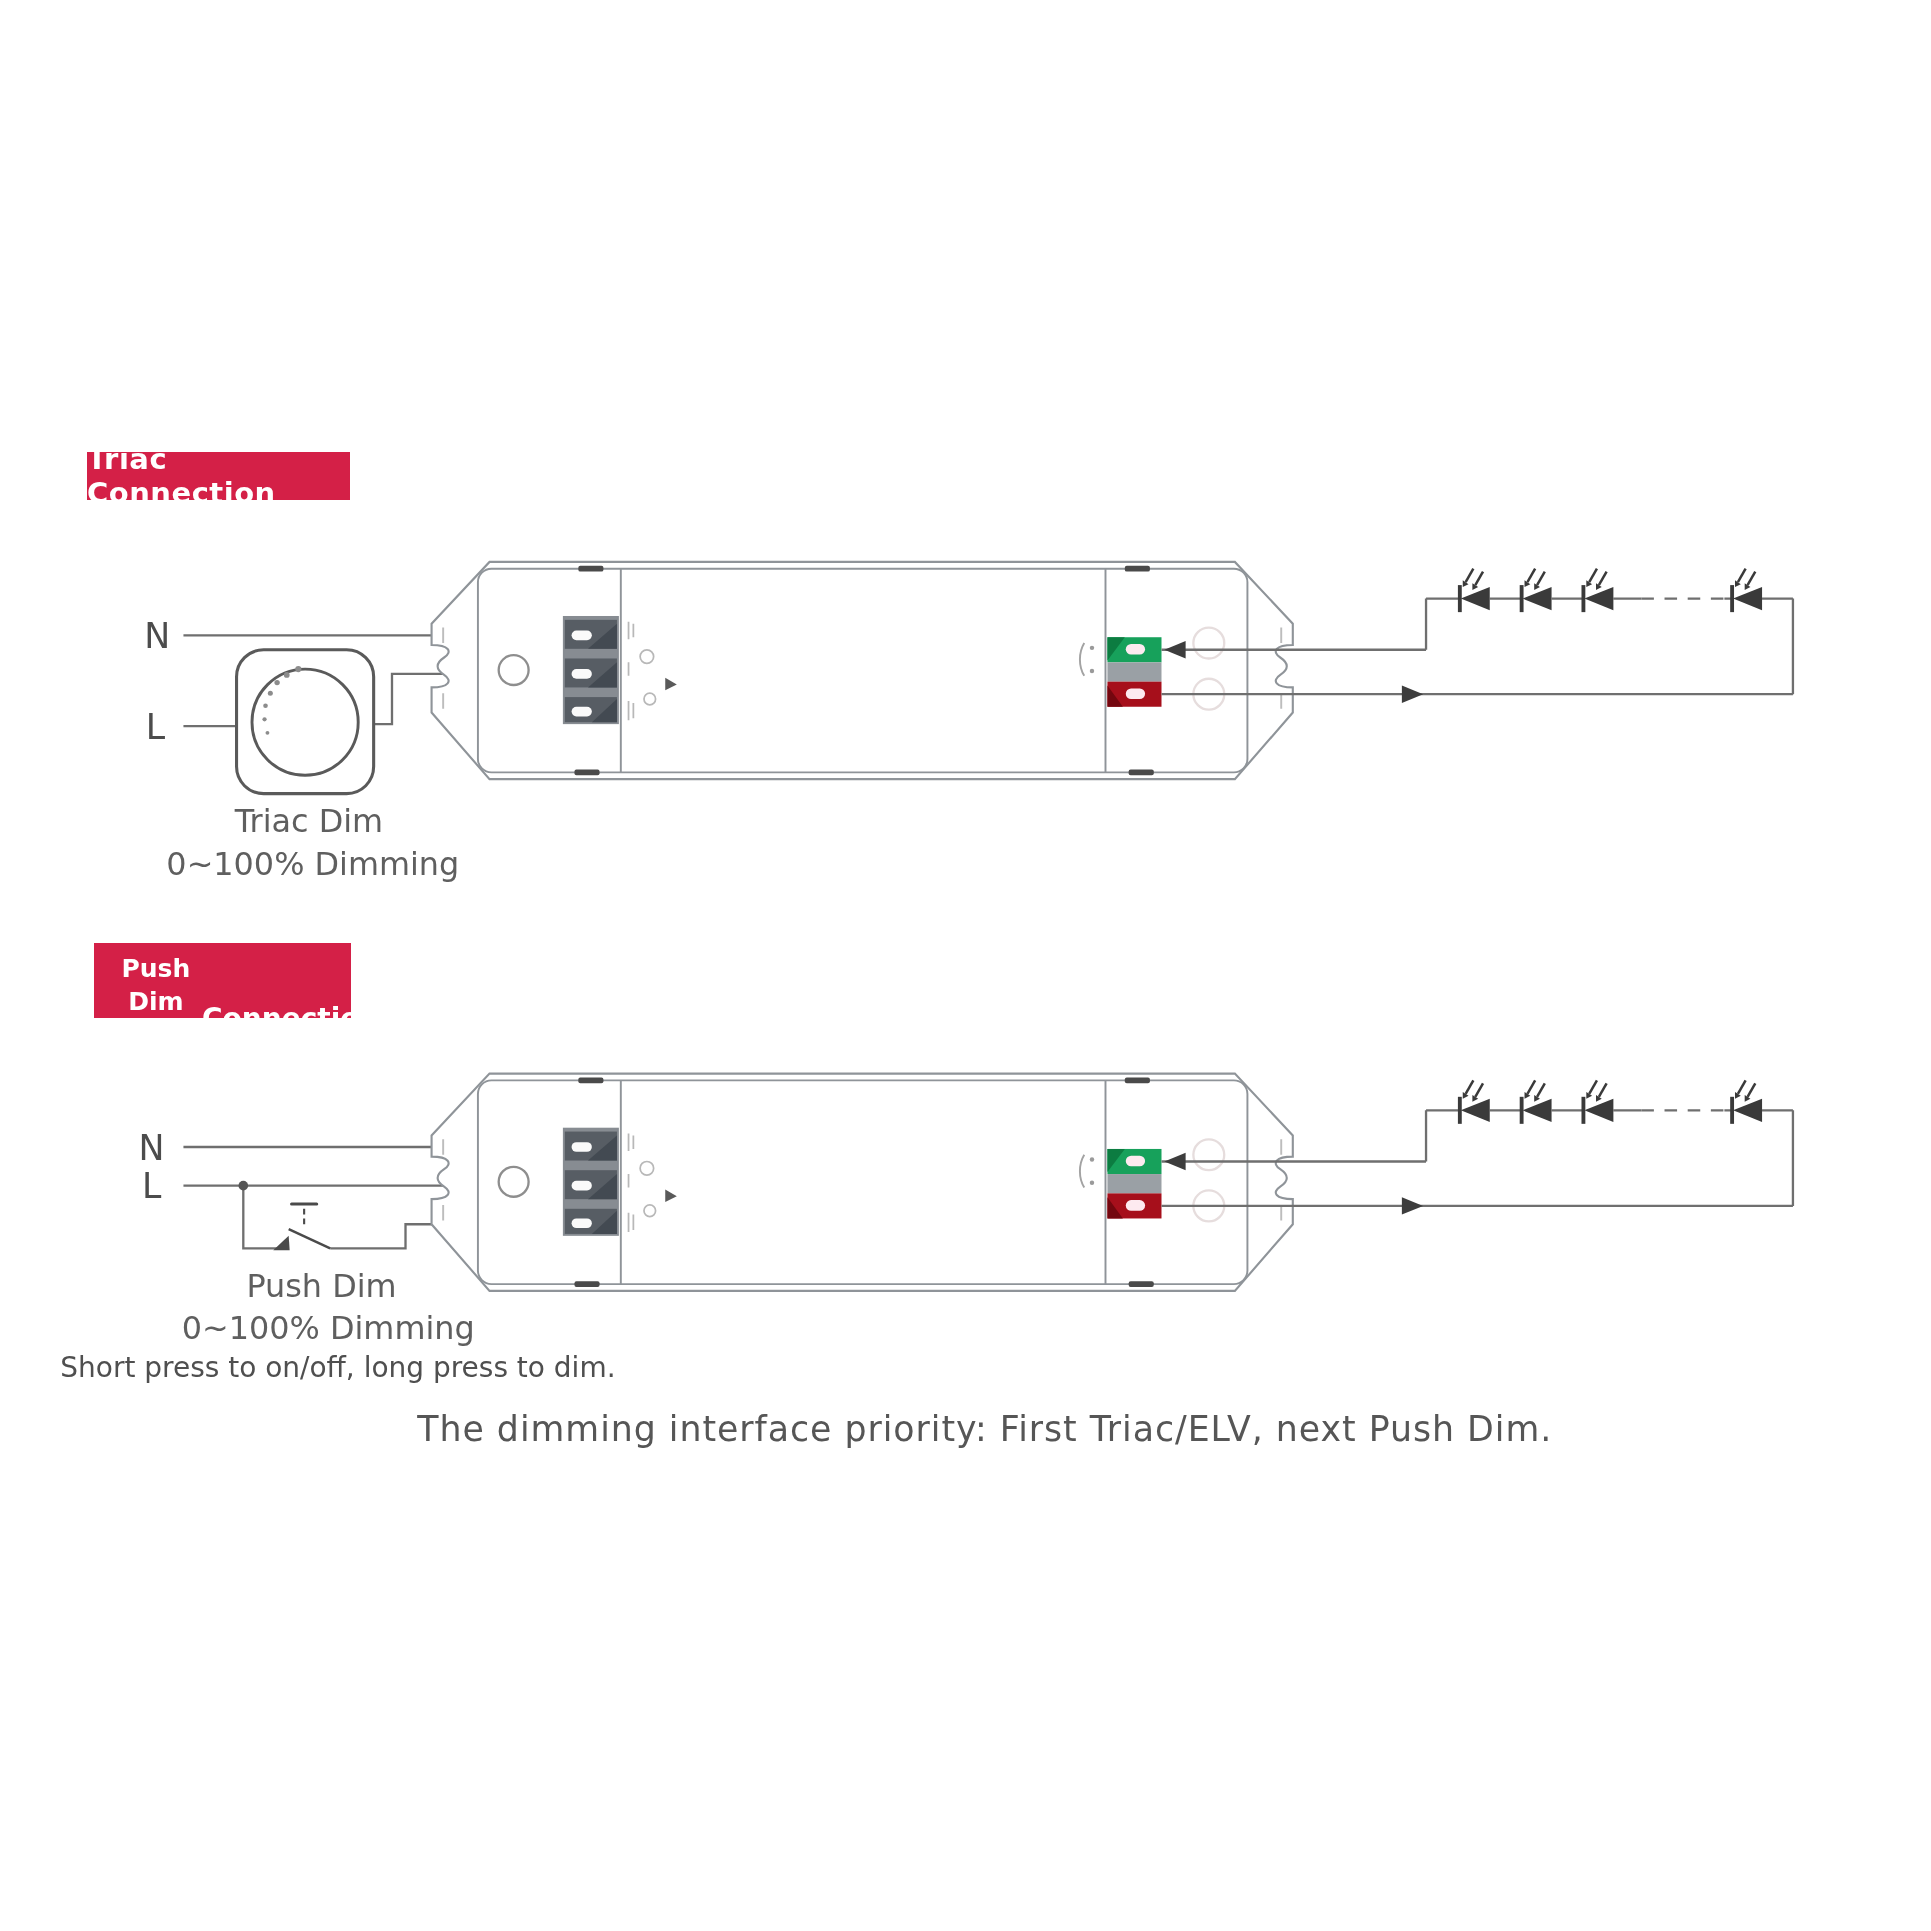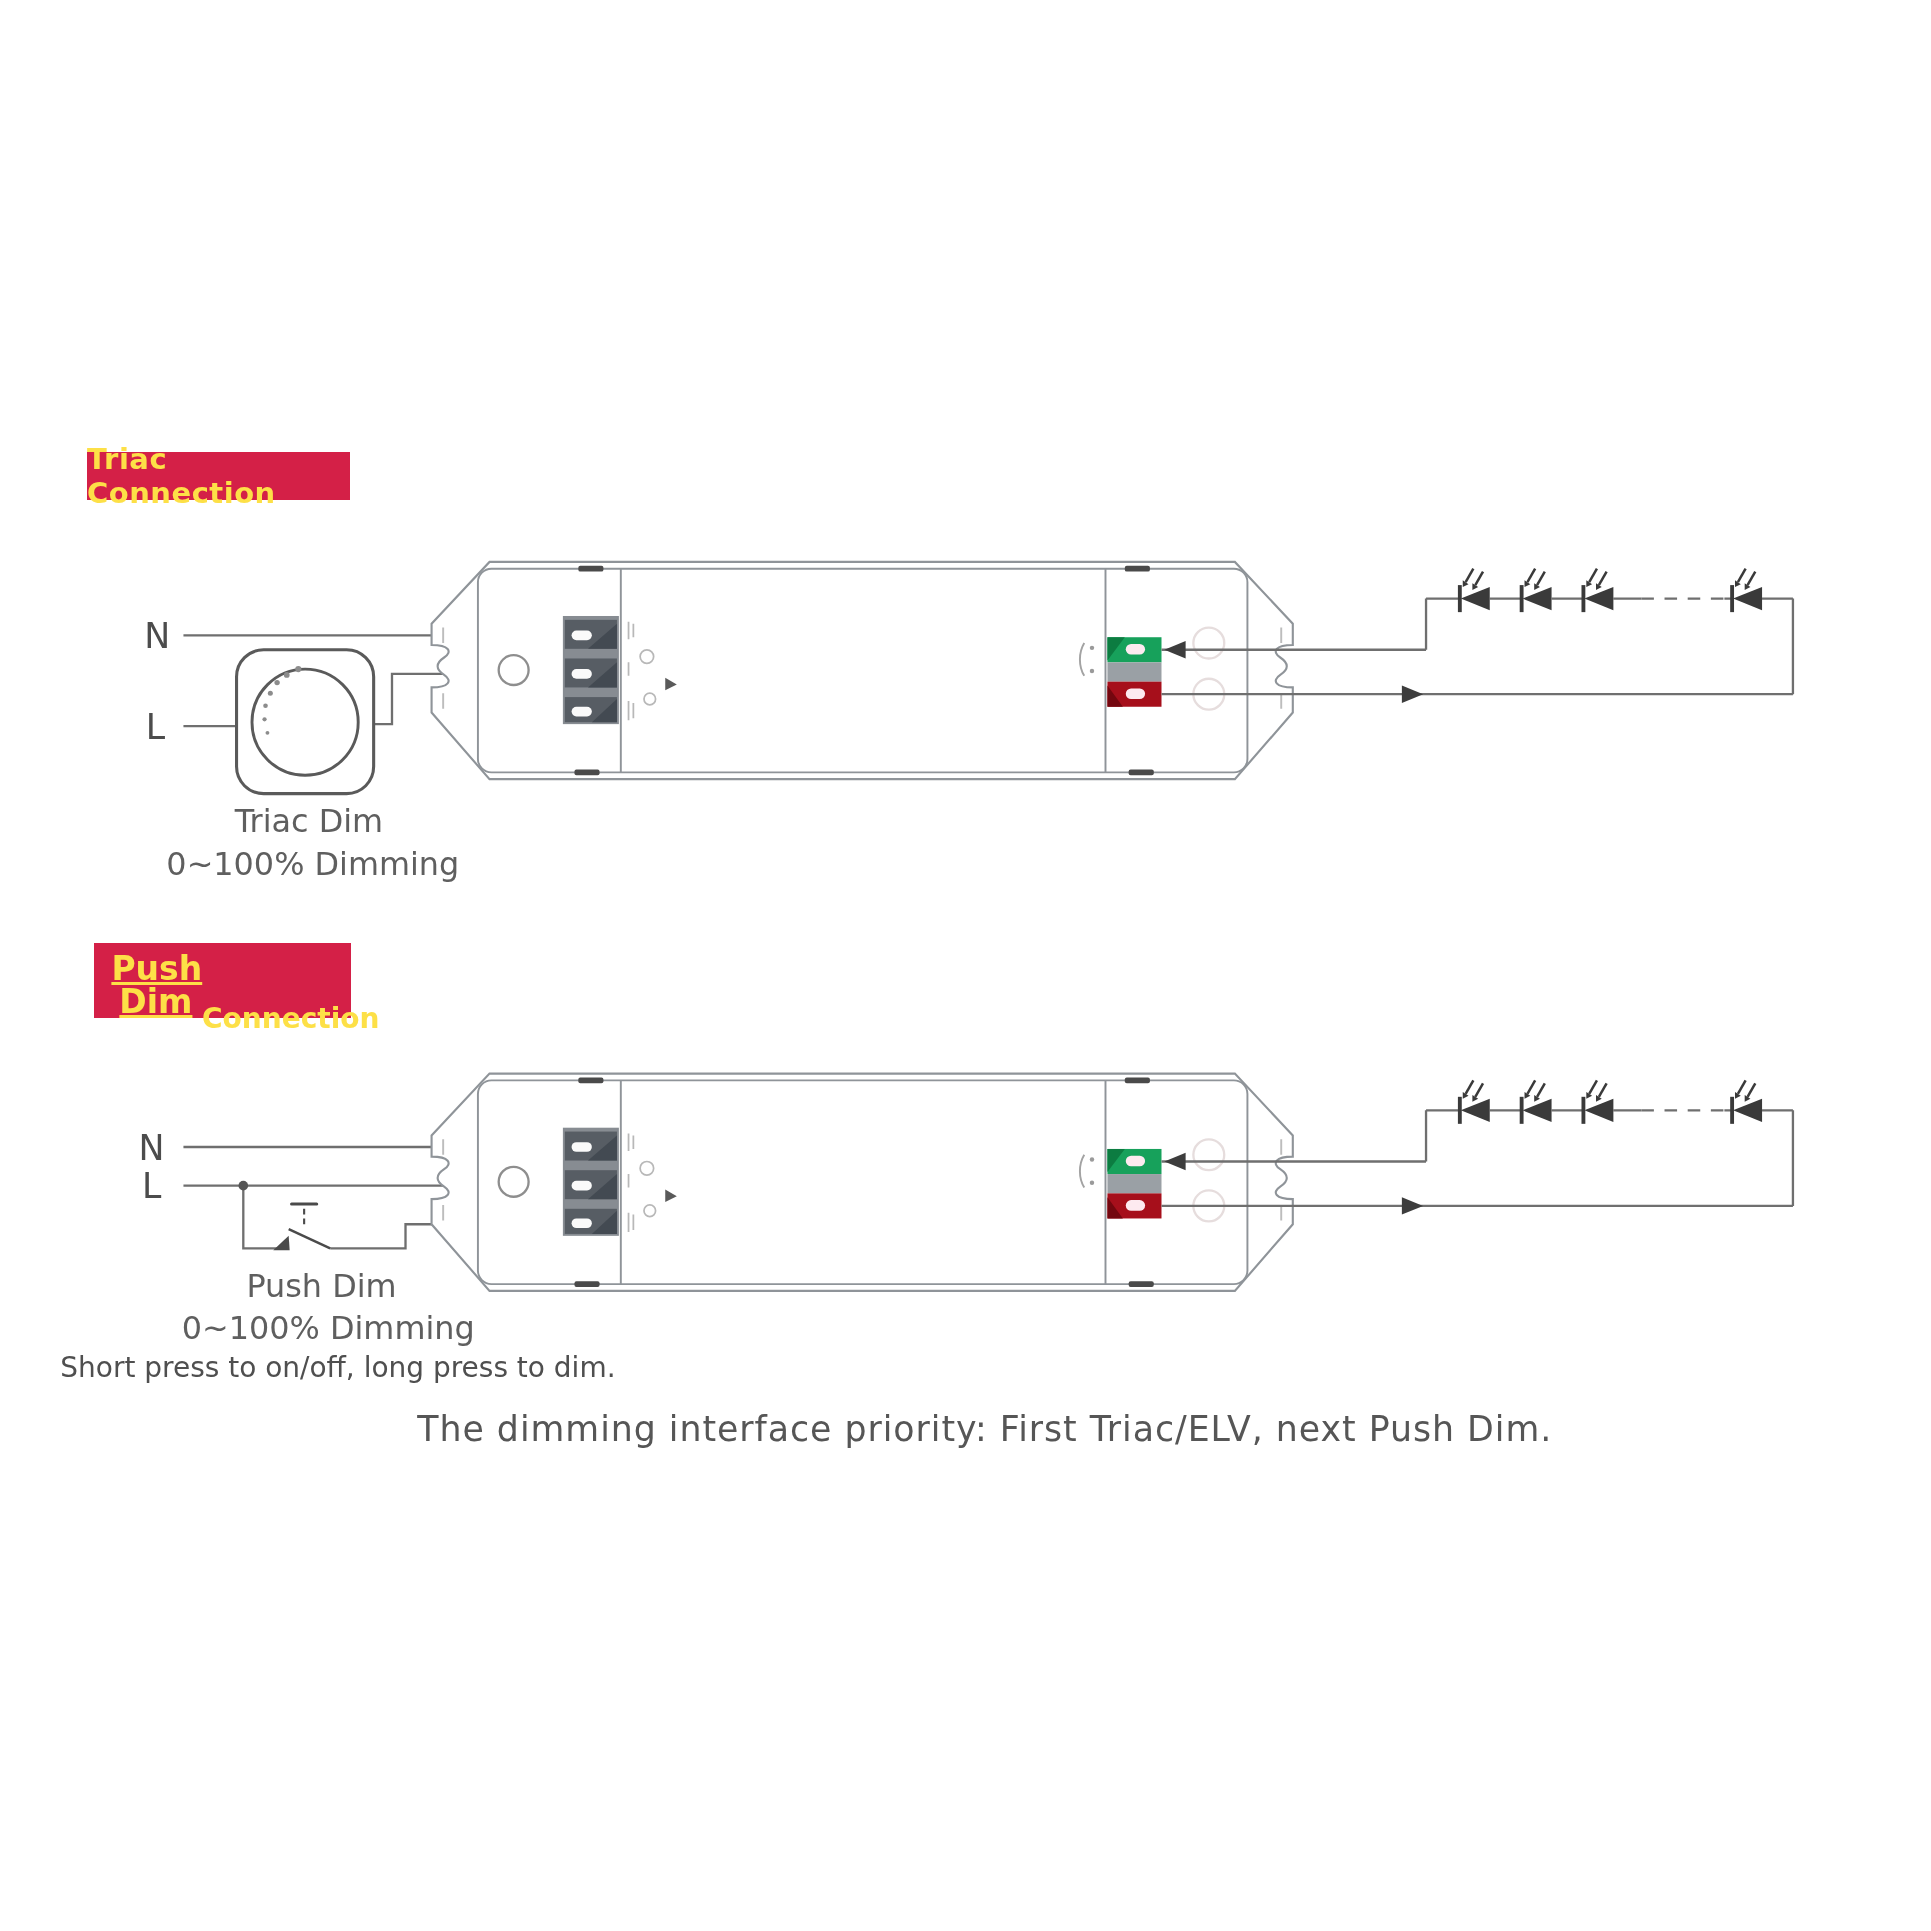--- a/index.html
+++ b/index.html
@@ -1,33 +1,33 @@
 <!DOCTYPE html>
 <html style="--badge_red: #d42047; --wire: #6f6f6f; --outline: #8f9499; --t_green: #17a15b; --t_red: #a60f1b;"><head>
 <meta charset="utf-8">
 <style>
   html,body{margin:0;padding:0;background:#fff;}
   .page{
     position:relative;width:1931px;height:1931px;background:#fff;overflow:hidden;
     font-family:"DejaVu Sans","Liberation Sans",sans-serif;
   }
   .badge{
-    position:absolute;background:var(--badge_red,#d42047);color:#fde047;font-weight:bold;
+    position:absolute;background:var(--badge_red,#d42047);color:#ffffff;font-weight:bold;
   }
   .badge-triac{
     left:87px;top:452px;width:263px;height:48px;
     display:flex;align-items:center;justify-content:center;
     font-size:29px;letter-spacing:0.5px;
   }
   .badge-push{
     left:94px;top:943px;width:257px;height:75px;
   }
   .badge-push .stack{
     position:absolute;left:17.4px;top:8.7px;width:89px;text-align:center;
-    font-size:33px;line-height:33px;text-decoration:underline;
+    font-size:25px;line-height:33px;
   }
   .badge-push .conn{
     position:absolute;left:108px;top:25px;font-size:28px;margin-top:34px;
   }
   svg{position:absolute;left:0;top:0;}
   text{fill:#4c4c4c;}
   .lbl{font-size:36px;fill:#4c4c4c;}
   .cap{font-size:33px;fill:#5f5f5f;}
   .cap-sm{font-size:29px;fill:#4f4f4f;}
   .foot{font-size:36px;fill:#565656;letter-spacing:1px;}

